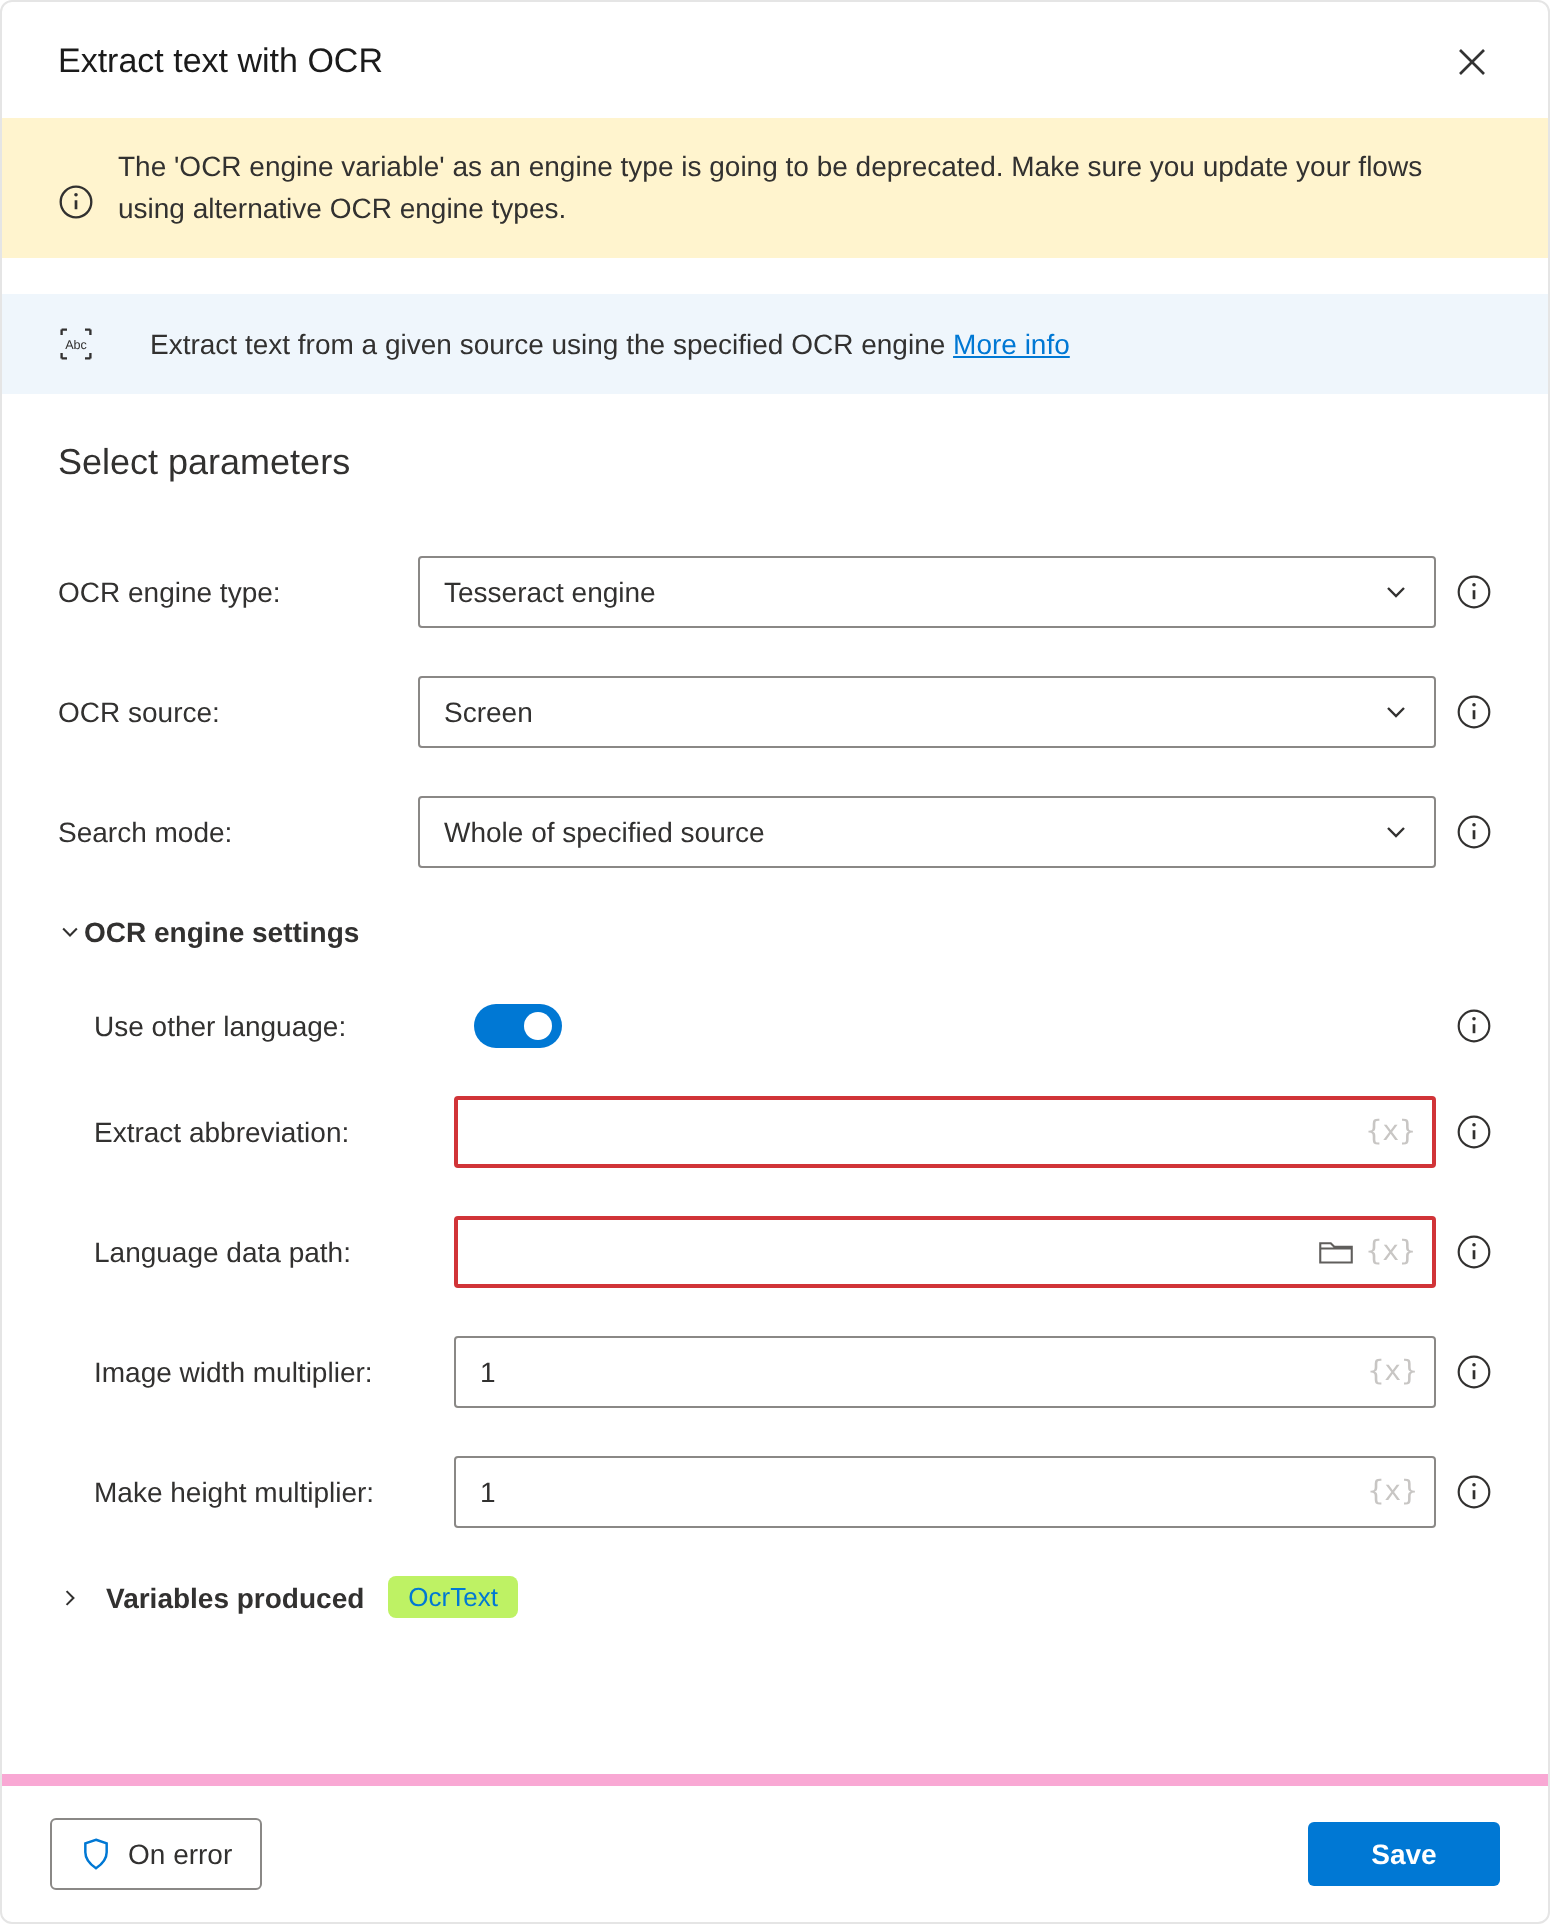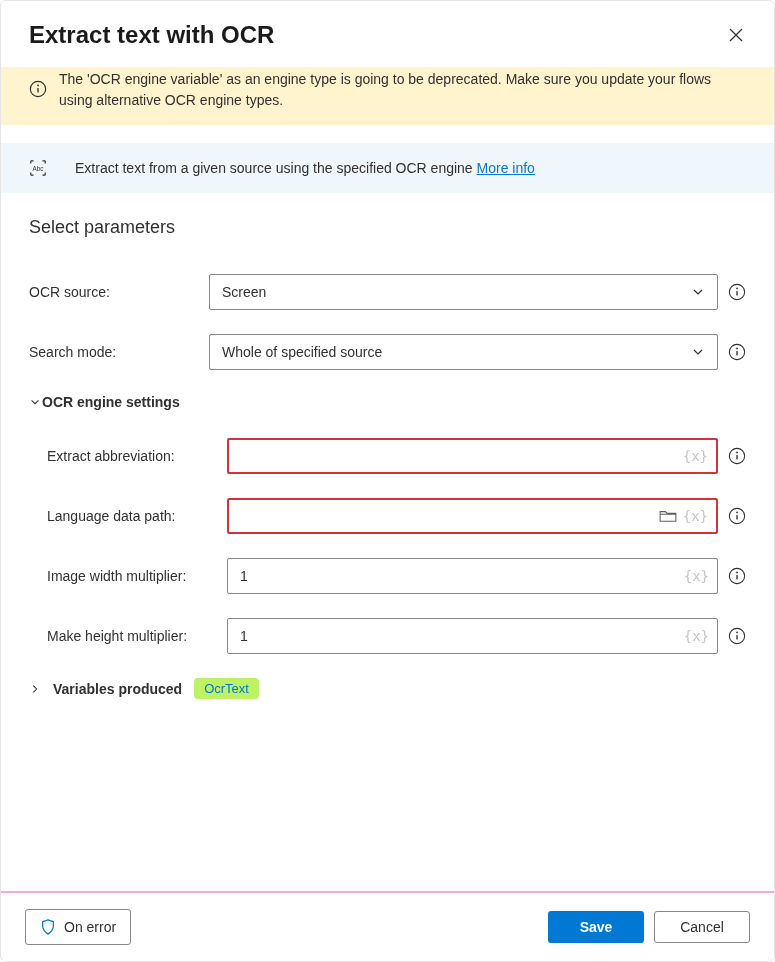--- a/index.html
+++ b/index.html
@@ -18,40 +18,40 @@
       flex-direction: column;
       overflow: hidden;
     }
     .header {
       display: flex;
       justify-content: space-between;
       align-items: center;
       padding: 20px 28px 18px 28px;
     }
     .header h1 {
-      font-size: 24px;
-      font-weight: 700;
+      font-size: 17px;
+      font-weight: 400;
       color: #1b1b1b;
     }
     .close-btn {
       cursor: pointer;
       width: 20px;
       height: 20px;
       display: flex;
       align-items: center;
       justify-content: center;
     }
     .close-btn svg { width: 14px; height: 14px; stroke: #333; stroke-width: 1.3; }
     
     .warning-banner {
       background: #fff4ce;
-      padding: 2px 28px 14px 28px;
+      padding: 14px 28px 14px 28px;
       display: flex;
       gap: 12px;
-      align-items: center;
+      align-items: flex-end;
     }
     .warning-banner .wicon {
       flex: 0 0 18px;
       padding-top: 2px;
     }
     .warning-banner .wtext {
       font-size: 14px;
       line-height: 1.5;
       color: #323130;
     }
@@ -192,21 +192,21 @@
     .var-pill {
       background: #bef264;
       color: #0078d4;
       padding: 3px 10px;
       border-radius: 4px;
       font-weight: 400;
       font-size: 13px;
     }
     
     .footer {
-      border-top: 2px solid #f9a8d4;
+      border-top: 6px solid #f9a8d4;
       padding: 16px 24px;
       display: flex;
       align-items: center;
     }
     .on-error-btn {
       height: 36px;
       border: 1px solid #8a8886;
       border-radius: 3px;
       background: #fff;
       padding: 0 14px;
@@ -274,20 +274,36 @@
       </svg>
   </div>
   <div>
     <span>Extract text from a given source using the specified OCR engine </span><a href="#">More info</a>
   </div>
 </div>
 
 <div class="content">
   <div class="section-title">Select parameters</div>
 
+  <div class="form-row">
+    <div class="label">OCR engine type:</div>
+    <div class="select-box">
+      <span>Tesseract engine</span>
+      <svg class="chev" viewBox="0 0 14 14">
+          <polyline points="3 5 7 9 11 5"></polyline>
+        </svg>
+    </div>
+    <div class="help-icon">
+      <svg viewBox="0 0 20 20">
+          <circle cx="10" cy="10" r="8.5" fill="none" stroke="#323130" stroke-width="1.2"></circle>
+          <line x1="10" y1="9" x2="10" y2="14" stroke="#323130" stroke-width="1.5"></line>
+          <circle cx="10" cy="6" r="1" fill="#323130"></circle>
+        </svg>
+    </div>
+  </div>
 
   <div class="form-row">
     <div class="label">OCR source:</div>
     <div class="select-box">
       <span>Screen</span>
       <svg class="chev" viewBox="0 0 14 14">
           <polyline points="3 5 7 9 11 5"></polyline>
         </svg>
     </div>
     <div class="help-icon">
@@ -318,20 +334,33 @@
 
   <div class="collapse-header">
     <svg class="chev" viewBox="0 0 14 14">
         <polyline points="3 5 7 9 11 5"></polyline>
       </svg>
     <span>OCR engine settings</span>
   </div>
 
   <div class="sub-section">
 
+    <div class="form-row">
+      <div class="label">Use other language:</div>
+      <div style="flex:1;display:flex;align-items:center;padding-left:10px;">
+        <div class="toggle"></div>
+      </div>
+      <div class="help-icon">
+        <svg viewBox="0 0 20 20">
+            <circle cx="10" cy="10" r="8.5" fill="none" stroke="#323130" stroke-width="1.2"></circle>
+            <line x1="10" y1="9" x2="10" y2="14" stroke="#323130" stroke-width="1.5"></line>
+            <circle cx="10" cy="6" r="1" fill="#323130"></circle>
+          </svg>
+      </div>
+    </div>
 
     <div class="form-row">
       <div class="label">Extract abbreviation:</div>
       <div class="text-input error">
         <span></span>
         <div class="input-adorn">
           <span class="var-token">{x}</span>
         </div>
       </div>
       <div class="help-icon">
@@ -409,14 +438,13 @@
 
 <div class="footer">
   <div class="on-error-btn">
     <svg class="shield" viewBox="0 0 16 18">
         <path d="M8 1 L14 3 L14 8 C14 12 11 15 8 17 C5 15 2 12 2 8 L2 3 Z"></path>
       </svg>
     <span>On error</span>
   </div>
   <div class="spacer"></div>
   <div class="btn primary">Save</div>
-  <div class="btn secondary">Cancel</div>
 </div>
 
 </body></html>

